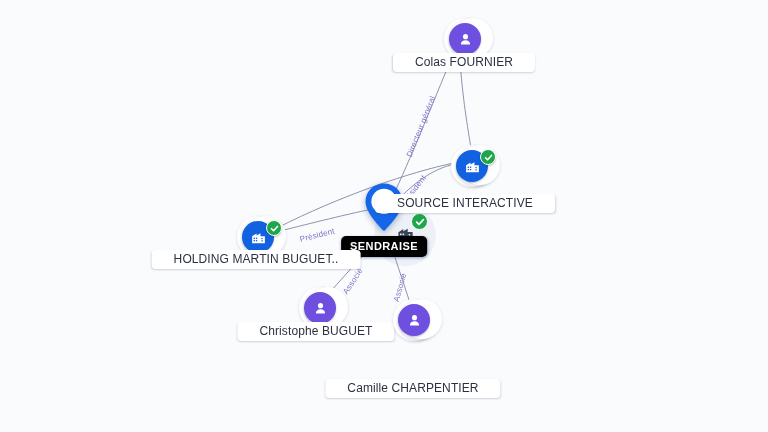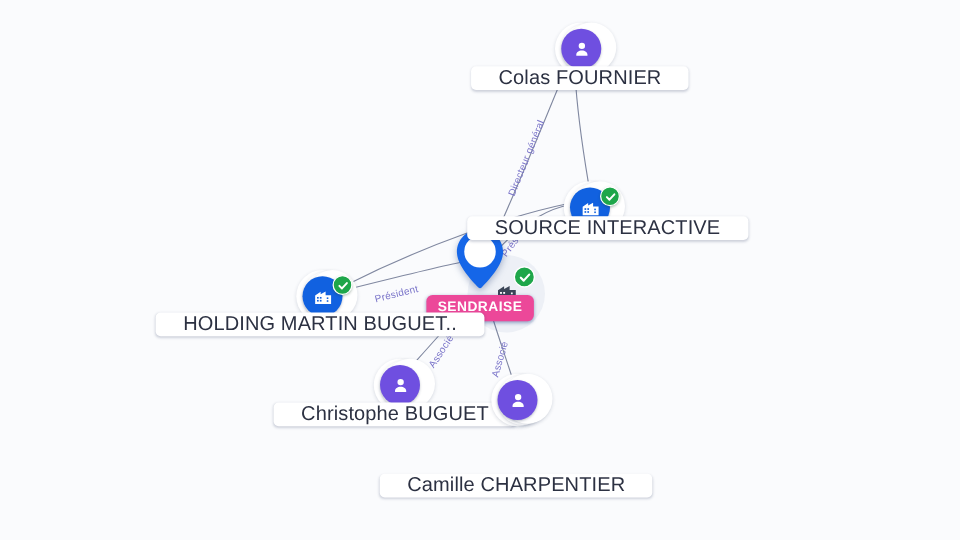--- a/index.html
+++ b/index.html
@@ -128,32 +128,32 @@
     display: flex;
     align-items: center;
     justify-content: center;
   }
 
   
   .label {
     position: absolute;
     transform: translate(-50%, 0);
     white-space: nowrap;
-    font-size: 16px;
+    font-size: 12px;
     line-height: 15px;
     color: #2c3142;
     background: #ffffff;
     border-radius: 4px;
     padding: 2px 22px;
     box-shadow: 0 1px 2px rgba(30,45,85,0.20);
     cursor: pointer;
     letter-spacing: 0.1px;
   }
   .label.primary {
-    background: #ec4899;
+    background: #000000;
     color: #ffffff;
     font-weight: bold;
     font-size: 11px;
     letter-spacing: 0.4px;
     border-radius: 5px;
     padding: 3px 9px;
     box-shadow: 0 1px 3px rgba(10,45,120,0.40);
   }
 
   
@@ -251,21 +251,21 @@
             </svg>
           </span>
         </div>
         <div class="badge-check">
           <svg width="9" height="9" viewBox="0 0 24 24" fill="none" stroke="#ffffff" stroke-width="4.2" stroke-linecap="round" stroke-linejoin="round">
             <polyline points="4,12.5 9.5,18 20,6.5"></polyline>
           </svg>
         </div>
         <div class="node-hit"></div>
       </div>
-      <div class="label" style="left: 465px; top: 173px; margin-left: 21px;">SOURCE INTERACTIVE</div>
+      <div class="label" style="left: 465px; top: 194px;">SOURCE INTERACTIVE</div>
       <div class="node" style="left: 258px; top: 237px;">
         <div class="stack s3"></div>
         <div class="stack s2"></div>
         <div class="stack s1"></div>
         <div class="disc company">
           <span>
             <svg width="17" height="17" viewBox="0 0 24 24" fill="#ffffff">
               <path d="M3 20V10.4L9.2 6.3V9l5.6-3v4.1H21V20H3z"></path>
               <rect x="5.1" y="12.1" width="1.9" height="1.9" fill="#1161e0"></rect>
               <rect x="8.3" y="12.1" width="1.9" height="1.9" fill="#1161e0"></rect>

